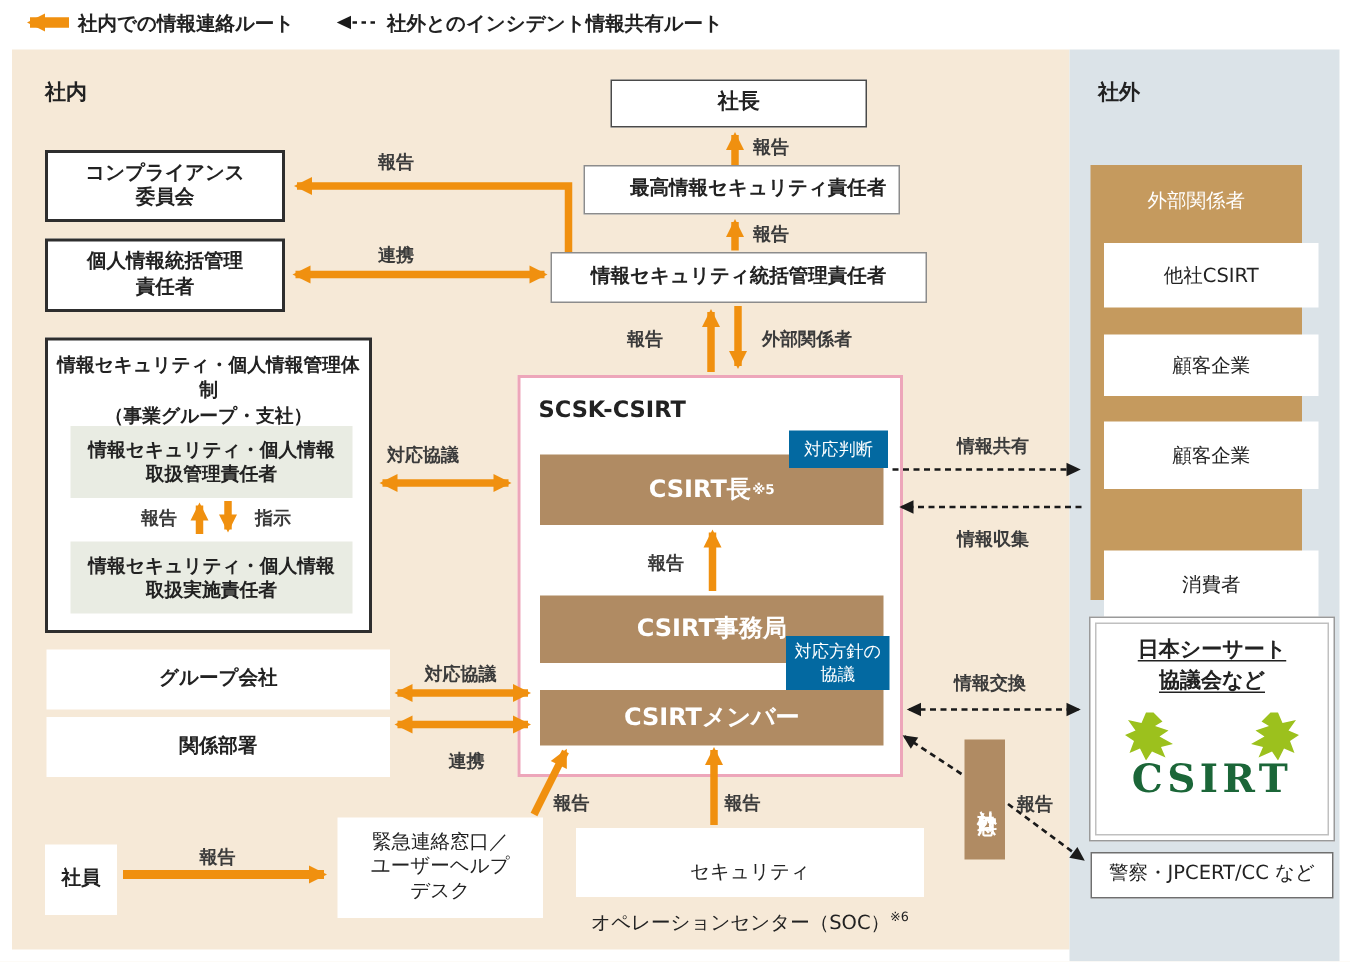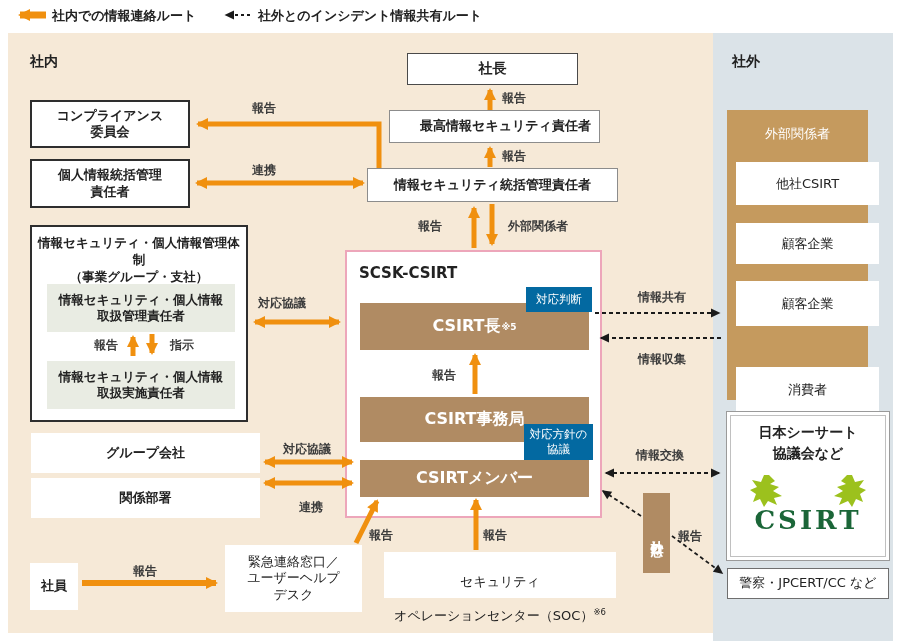--- a/index.html
+++ b/index.html
@@ -17,21 +17,21 @@
   .bar{position:absolute;box-sizing:border-box;background:#b08b63;color:#fff;display:flex;
        align-items:center;justify-content:center;font-weight:bold;font-size:16px;}
   .badge{position:absolute;box-sizing:border-box;background:#0369a1;color:#fff;display:flex;
        align-items:center;justify-content:center;text-align:center;font-size:11.5px;line-height:1.3;white-space:pre-line;}
   .elabel{position:absolute;font-size:12px;font-weight:600;color:#3b3b3b;white-space:nowrap;}
   .area-label{position:absolute;font-size:14px;font-weight:bold;color:#222;}
   .legend-label{position:absolute;font-size:13px;font-weight:bold;color:#222;}
   #arrows{position:absolute;left:0;top:0;pointer-events:none;}
   .extbox{position:absolute;background:#fff;display:flex;align-items:center;justify-content:center;
        font-size:13px;color:#222;}
-  .u{text-underline-offset:3px;}
+  .u{text-decoration:underline;text-underline-offset:3px;}
 </style>
 </head>
 <body>
 
 <div id="canvas">
 
   <div class="legend-label" style="left:52px;top:7px;">社内での情報連絡ルート</div>
   <div class="legend-label" style="left:258px;top:7px;">社外とのインシデント情報共有ルート</div>
 
   <div class="panel" style="left:8px;top:33px;width:705px;height:600px;background:#f6e9d7;"></div>

